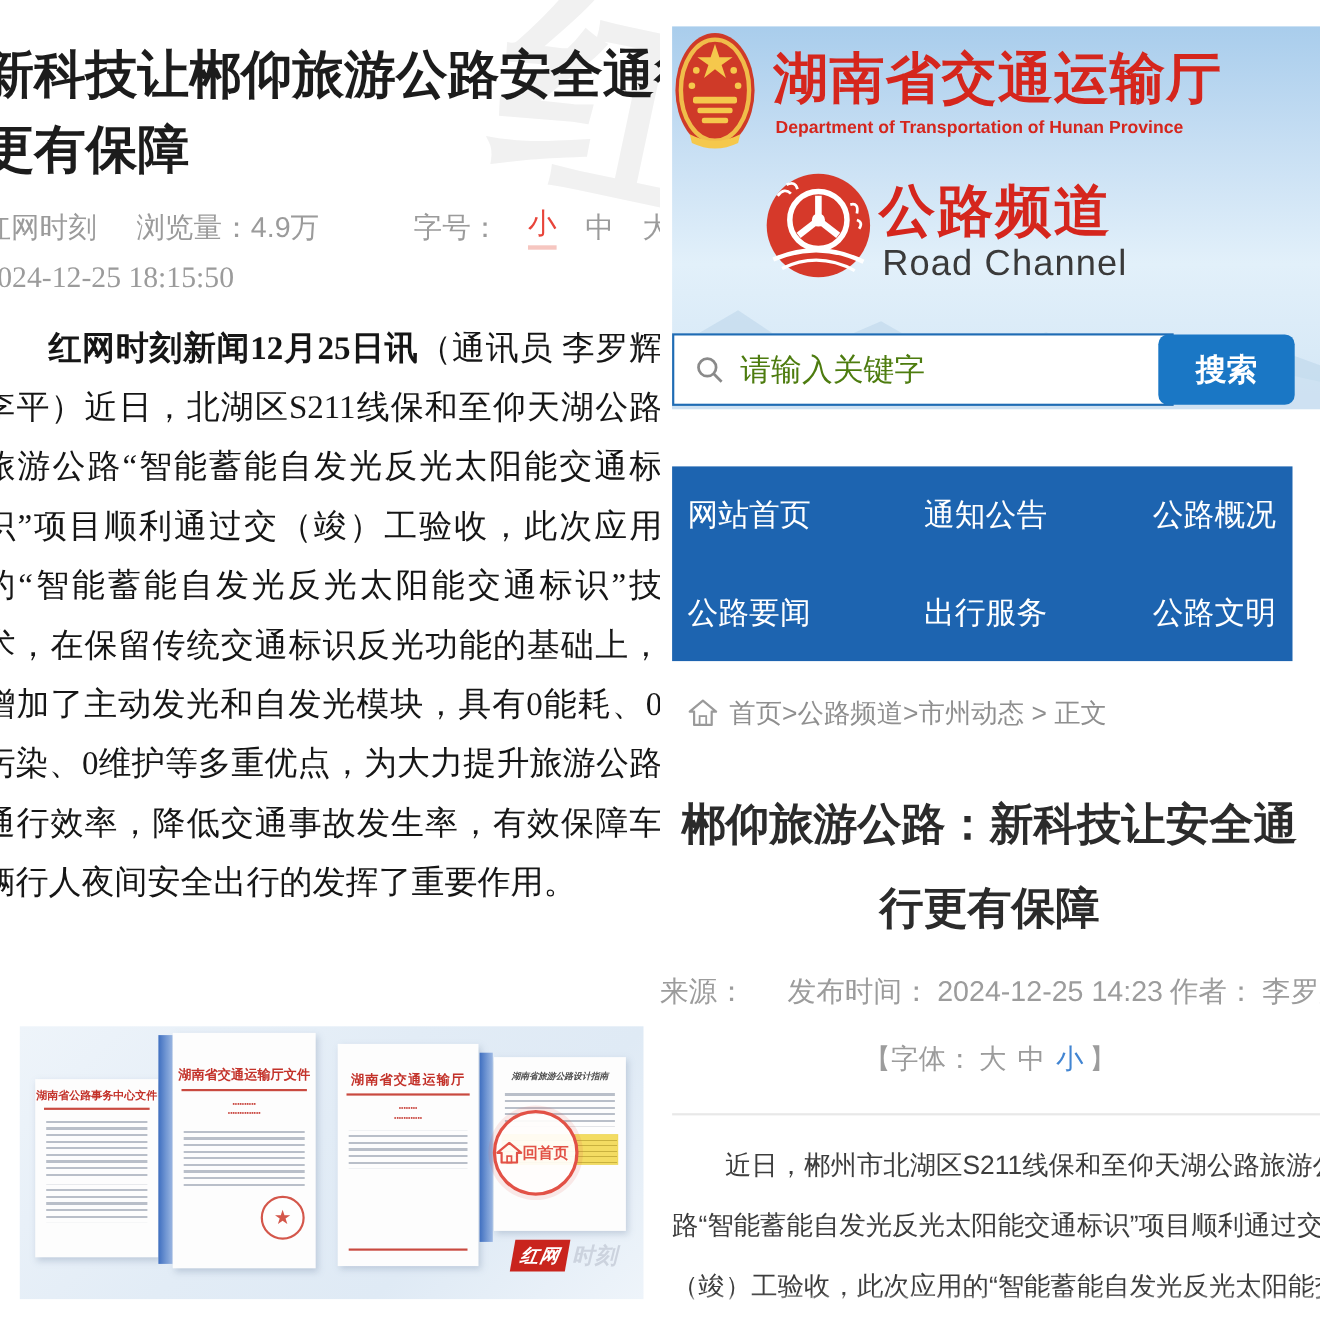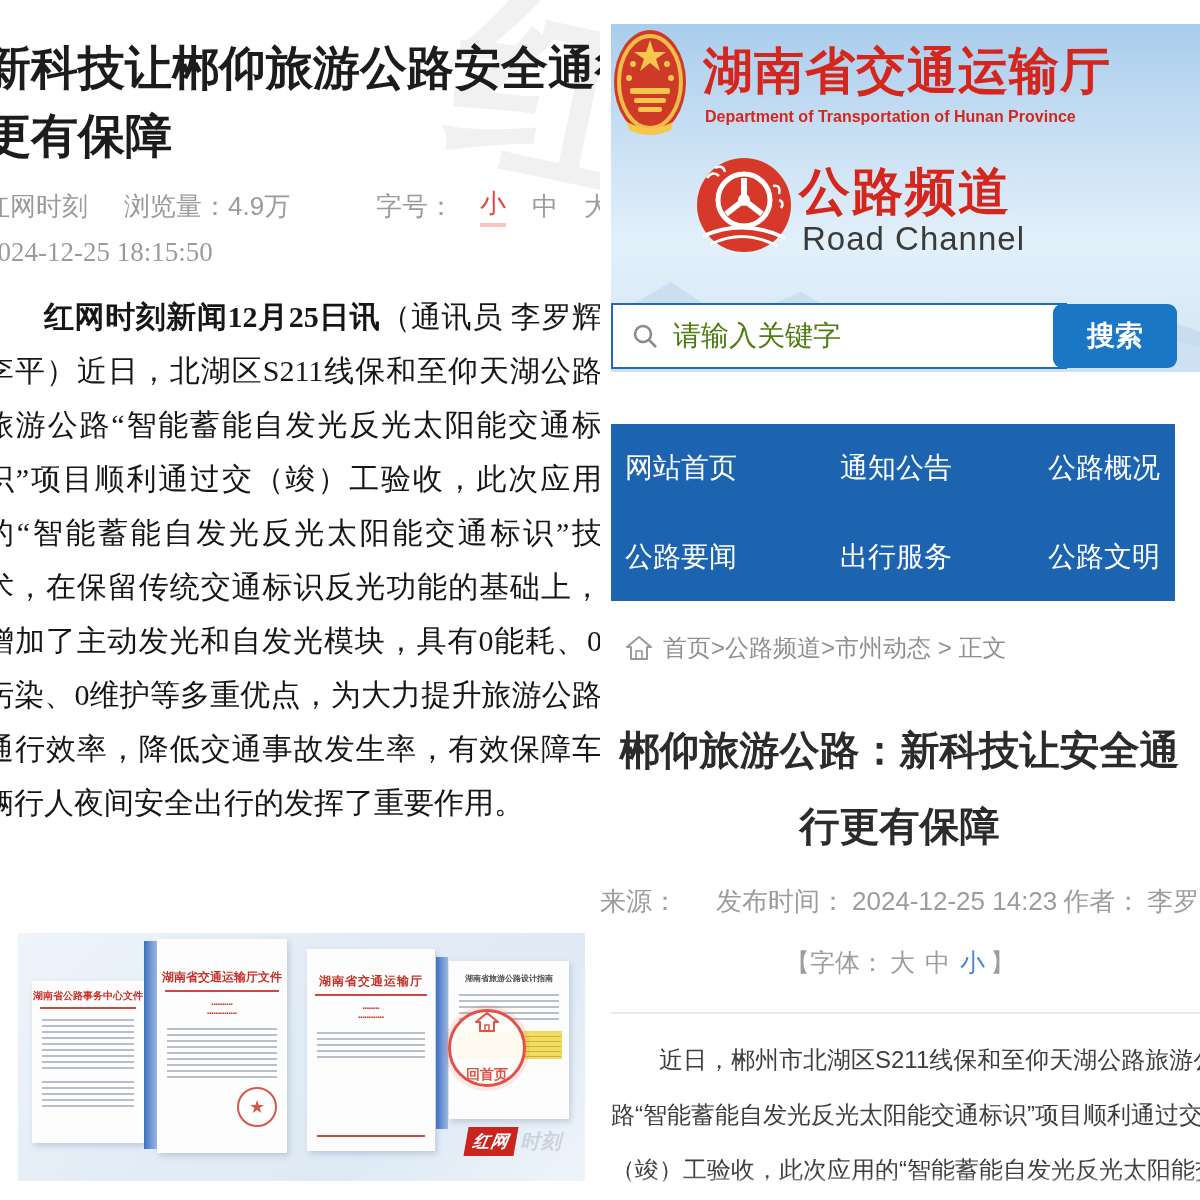--- a/index.html
+++ b/index.html
@@ -48,27 +48,27 @@
   .doc2 .doc-title-red{font-size:12px;padding-top:30px;}
   .red-mini{margin-top:8px;text-align:center;font-size:6px;color:#c3322a;line-height:9px;}
   .seal{position:absolute;right:10px;bottom:26px;width:36px;height:36px;border:2px solid #d4574b;
         border-radius:50%;color:#d4574b;font-size:18px;line-height:36px;text-align:center;
         background:rgba(255,255,255,.6);}
   .doc3{left:289px;top:16px;width:128px;height:202px;}
   .doc3 .doc-title-red{font-size:12px;padding-top:24px;letter-spacing:1px;}
   .doc3 .bottom-rule{position:absolute;bottom:14px;left:10px;right:10px;height:2px;background:#c94a40;}
   .spine4{left:418px;top:24px;width:12px;height:172px;}
   .doc4{left:431px;top:28px;width:120px;height:158px;}
-  .doc4-title{font-size:8px;font-weight:bold;color:#4a4a4a;text-align:center;padding-top:12px;}
+  .doc4-title{font-size:8px;font-weight:bold;color:#4a4a4a;text-align:center;padding-top:12px;font-style:italic;}
   .hl{margin:8px 8px 0 8px;height:26px;background:#f3dc62;
       box-shadow:0 0 0 1px #eed95f;
       background-image:repeating-linear-gradient(#f3dc62 0,#f3dc62 4px,#c9b23f 4px,#c9b23f 5px);}
   .back-home{position:absolute;left:430px;top:76px;width:72px;height:72px;border-radius:50%;
              background:rgba(255,253,252,.93);border:3px solid #e25146;z-index:5;
-             display:flex;flex-direction:column;align-items:center;justify-content:space-between;
+             display:flex;flex-direction:row;align-items:center;justify-content:flex-start;
              cursor:pointer;box-shadow:0 0 0 4px rgba(226,81,70,.12);}
   .back-home .bh-label{color:#e25146;font-size:14px;font-weight:bold;margin-top:1px;}
   .rednet{position:absolute;left:448px;top:194px;z-index:4;display:flex;align-items:center;}
   .rednet .rn-red{background:#c9241d;color:#fff;font-weight:bold;font-style:italic;
                   font-size:17px;padding:3px 7px;transform:skewX(-10deg);letter-spacing:1px;}
   .rednet .rn-gray{margin-left:4px;font-size:20px;font-weight:bold;font-style:italic;
                    color:#ccd3de;letter-spacing:1px;font-family:Liberation Serif, serif;}
 
   
   .page-right{position:absolute;left:600px;top:0;width:600px;height:1200px;

